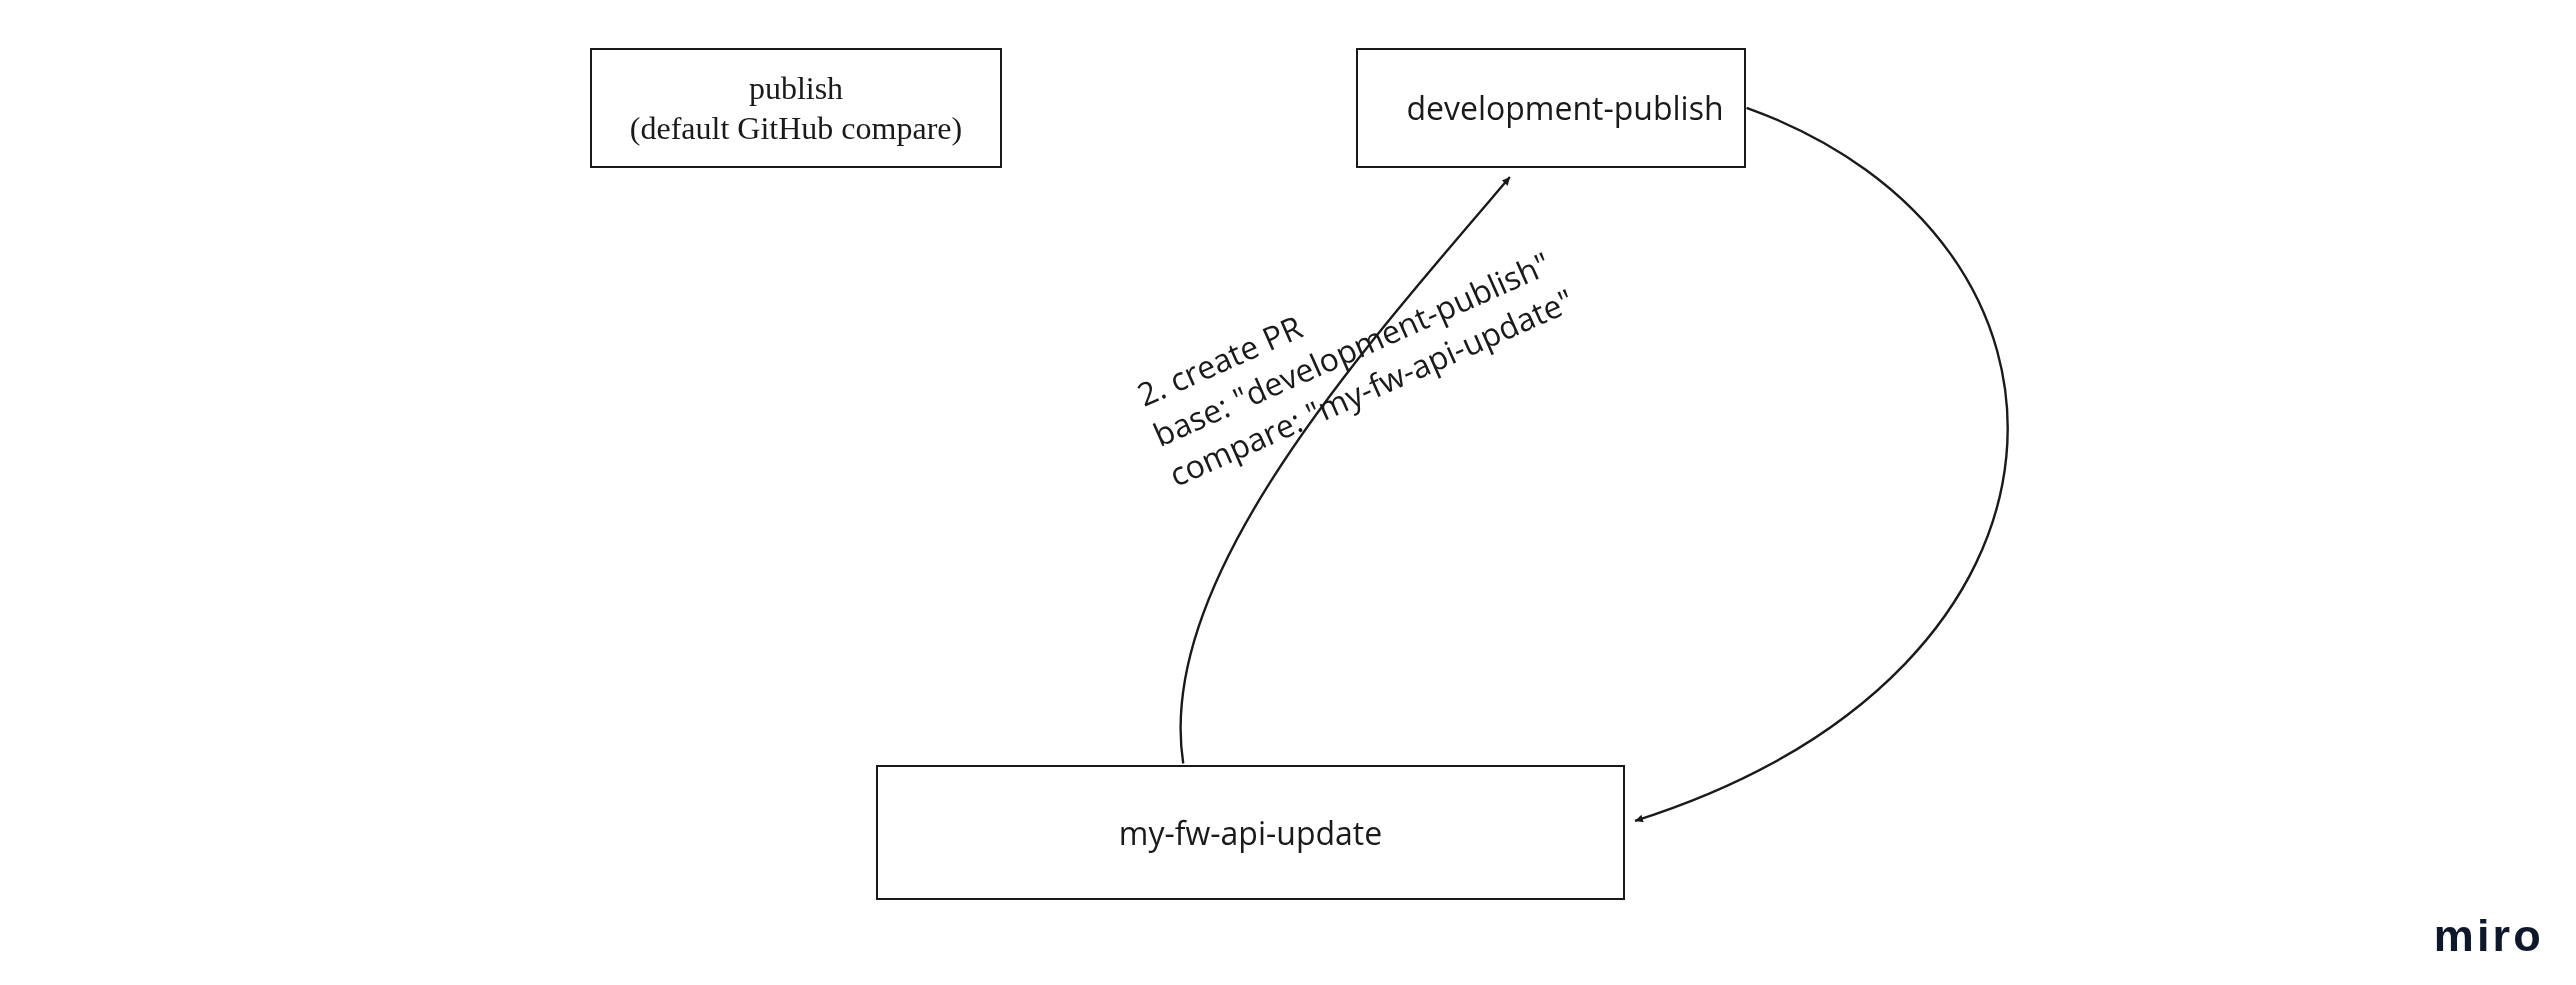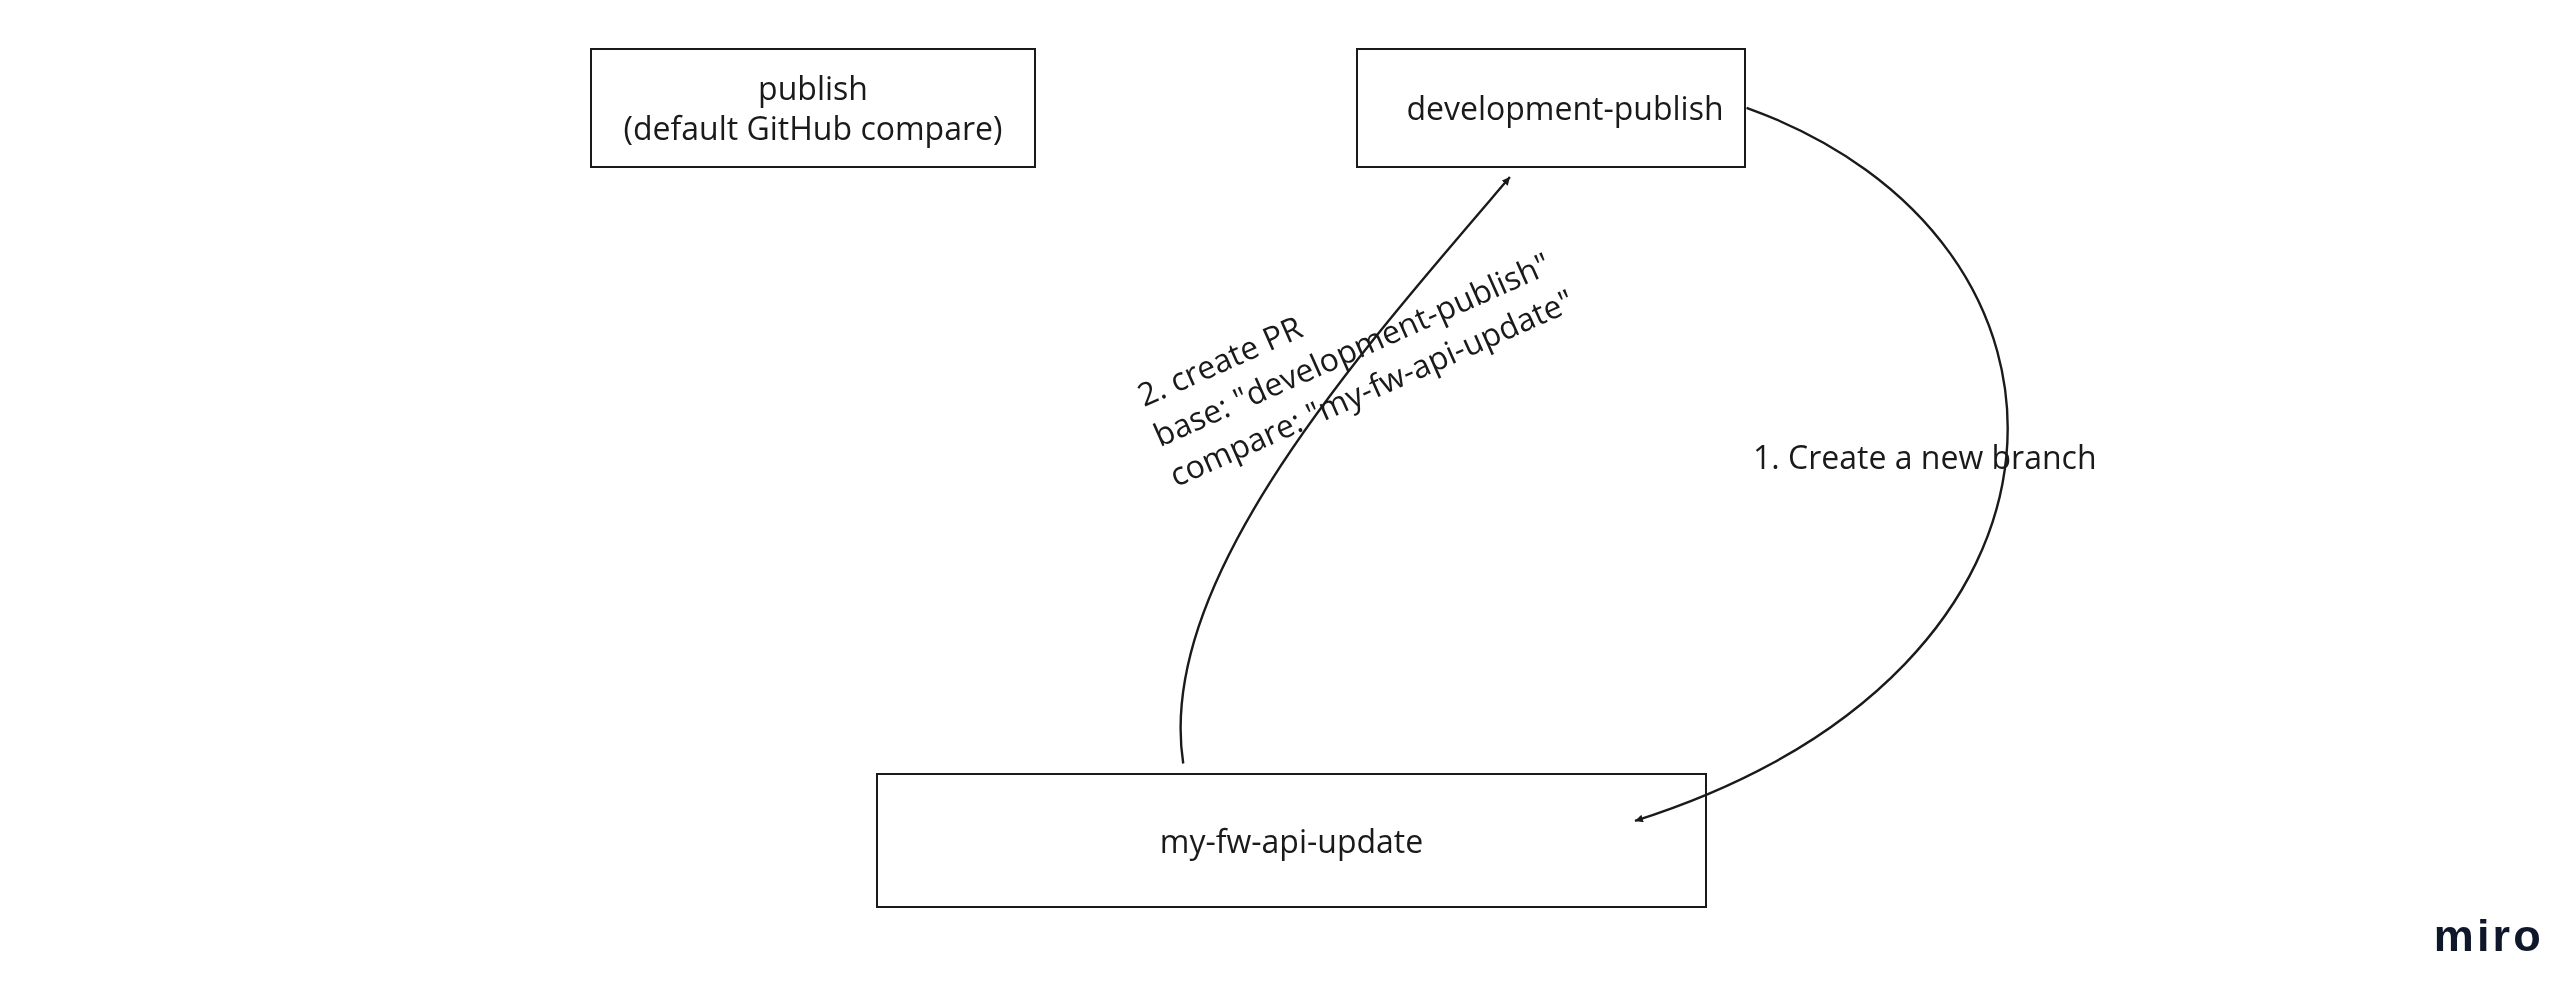--- a/index.html
+++ b/index.html
@@ -53,46 +53,45 @@
     width: 2576px;
     height: 986px;
     pointer-events: none;
   }
 </style>
 </head>
 <body>
 
 <div class="canvas">
 
-  <div class="box" style="left:590px; top:48px; width:446px; height:120px;">
+  <div class="box" style="left:590px; top:48px; width:412px; height:120px;font-family:Liberation Serif, serif;">
     <div>publish</div>
     <div>(default GitHub compare)</div>
   </div>
 
   <div class="box" style="left:1356px; top:48px; width:390px; height:120px;padding-left:28px;">
     <div>development-publish</div>
   </div>
 
-  <div class="box" style="left:876px; top:765px; width:831px; height:135px;margin-top:8px;">
+  <div class="box" style="left:876px; top:765px; width:749px; height:135px;">
     <div>my-fw-api-update</div>
   </div>
 
   <svg class="arrows" viewBox="0 0 3233 1237" width="2576" height="986">
     <defs>
       <marker id="arrowhead" markerWidth="12" markerHeight="12" refX="10" refY="5" orient="auto" markerUnits="userSpaceOnUse">
         <path d="M0,0 L10,5 L0,10 Z" fill="#1a1a1a"></path>
       </marker>
     </defs>
 
     <path d="M 2192 135 C 2650 300, 2650 840, 2052 1030" stroke="#1a1a1a" stroke-width="3" fill="none" marker-end="url(#arrowhead)"></path>
 
     <path d="M 1485 958 C 1450 730, 1700 450, 1895 222" stroke="#1a1a1a" stroke-width="3" fill="none" marker-end="url(#arrowhead)"></path>
   </svg>
 
-  <div class="label" style="left:1753px; top:437px;">1. Create a new branch</div>
 
   <div class="label" style="left:1131px; top:378px; transform: rotate(-24deg); transform-origin: left top;">2. create PR</div>
   <div class="label" style="left:1147px; top:418px; transform: rotate(-24deg); transform-origin: left top;">base: "development-publish"</div>
   <div class="label" style="left:1163px; top:458px; transform: rotate(-24deg); transform-origin: left top;">compare: "my-fw-api-update"</div>
 
   <div class="watermark">miro</div>
 
 </div>
 
 

